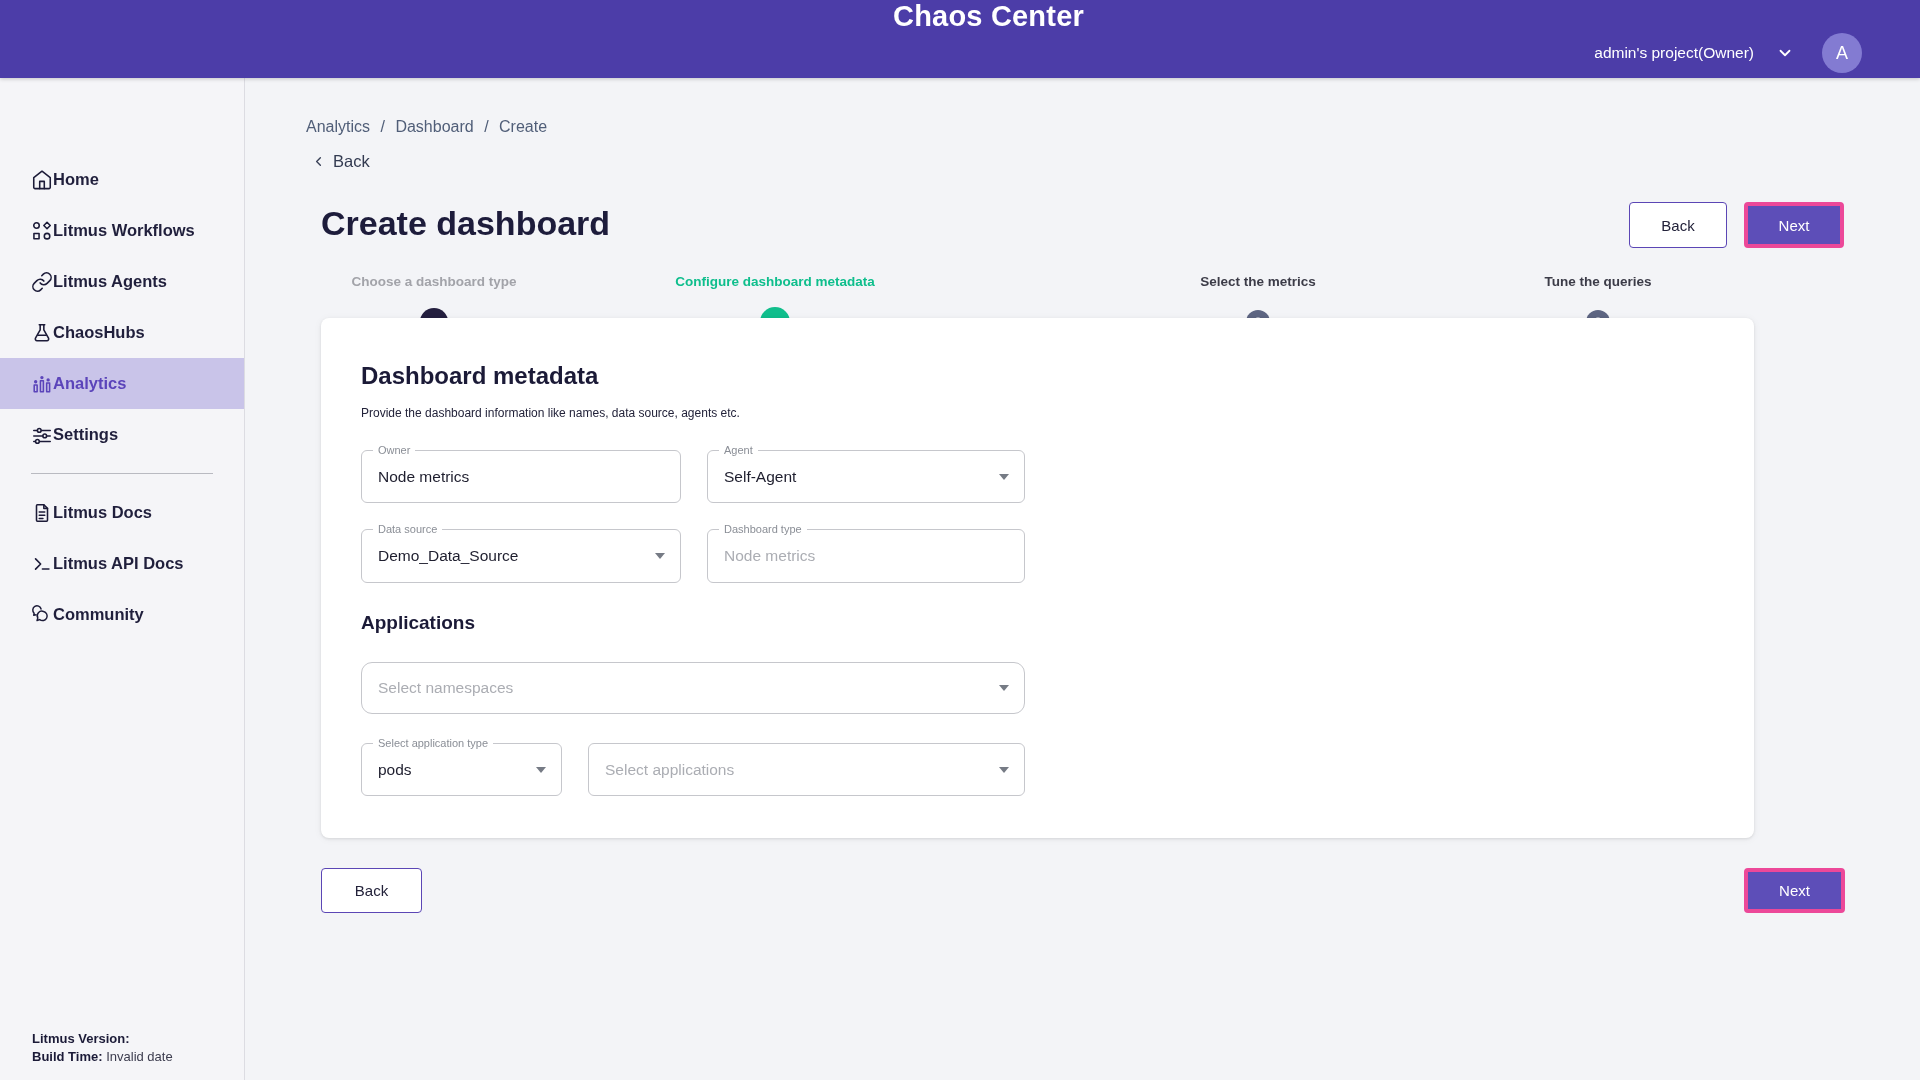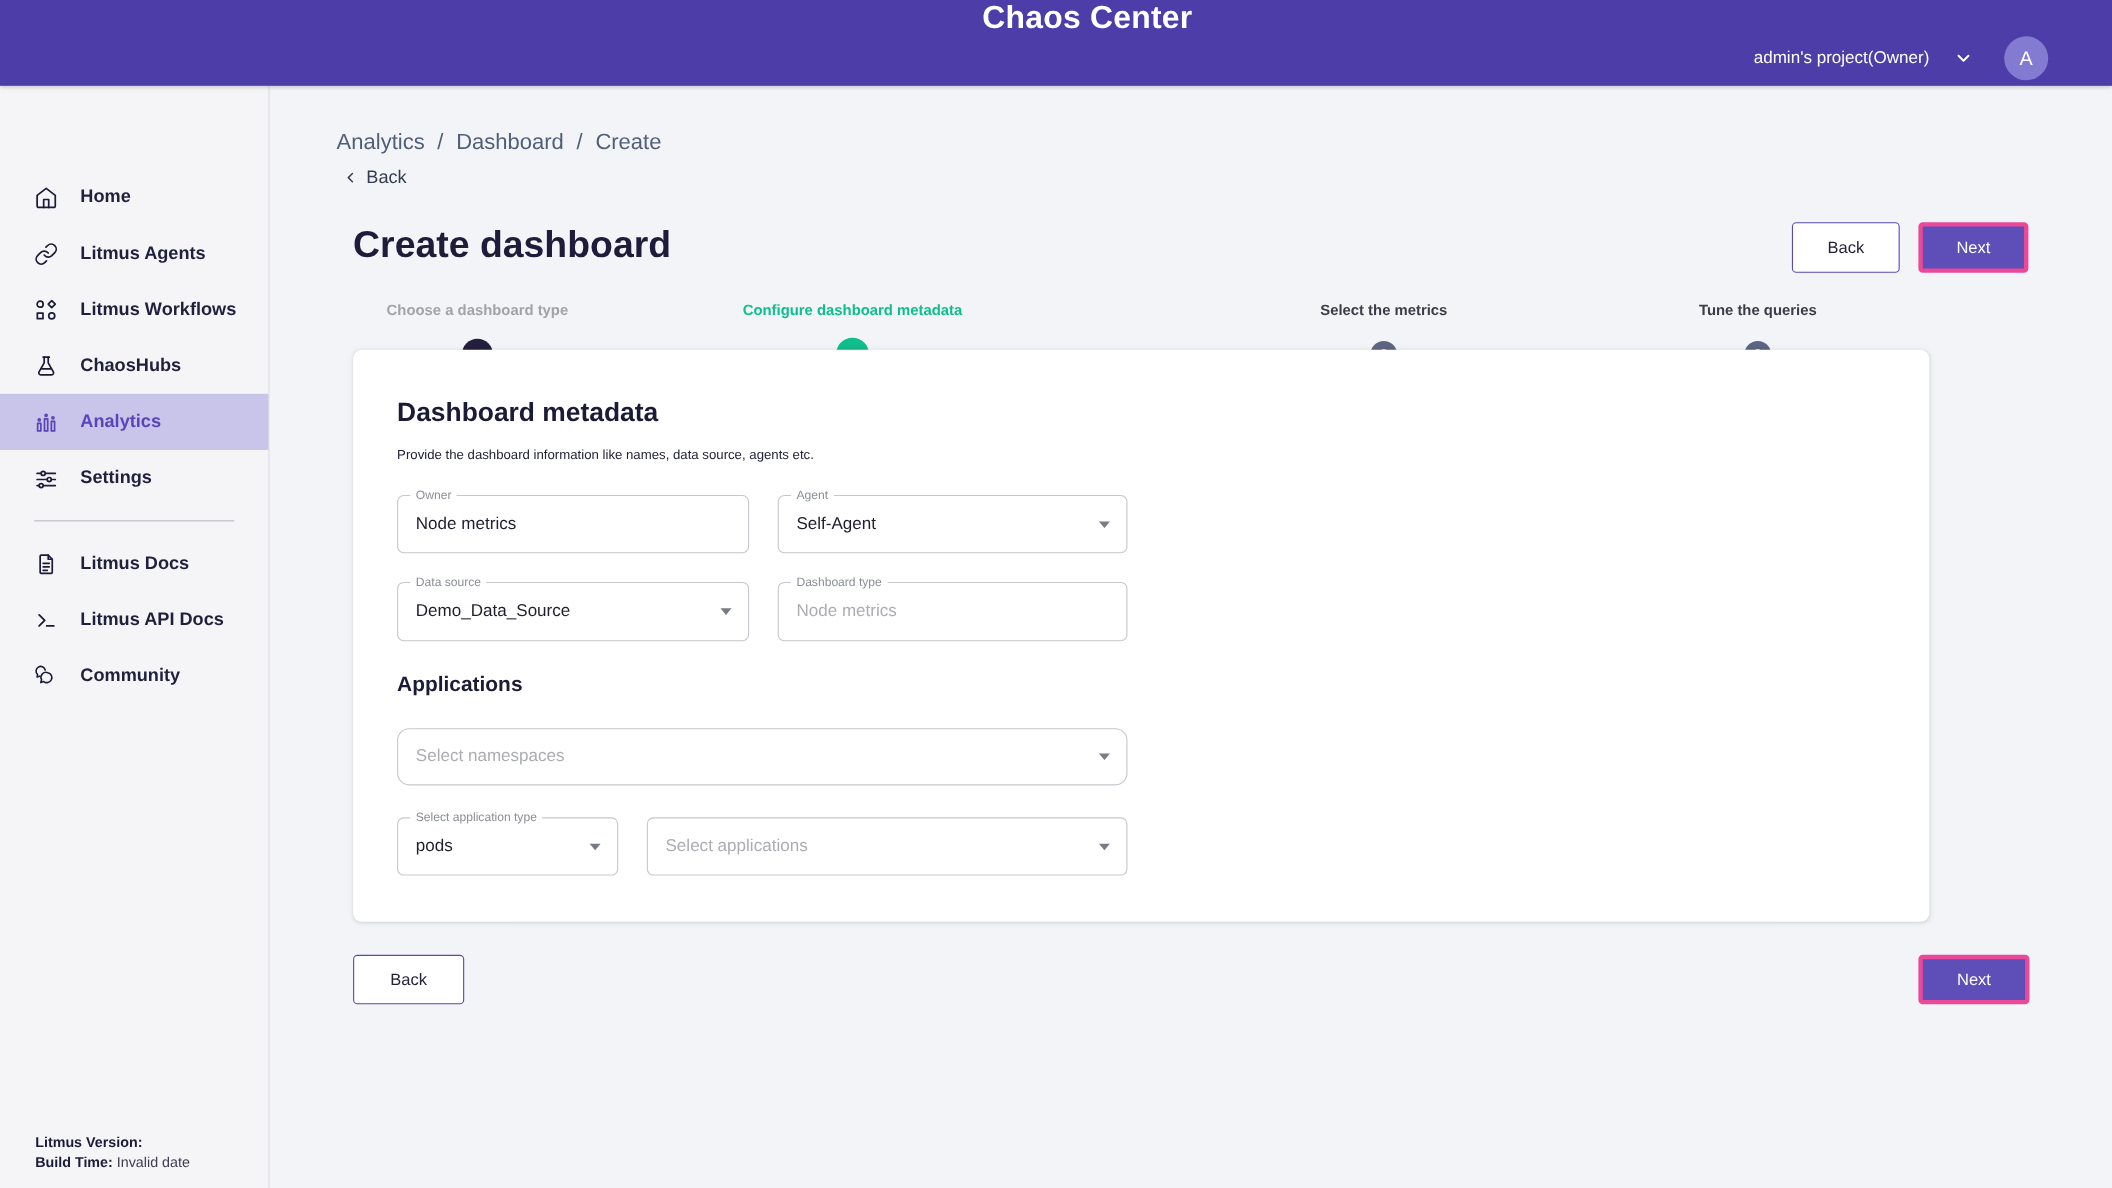--- a/index.html
+++ b/index.html
@@ -17,33 +17,33 @@
   .avatar { width:40px; height:40px; border-radius:50%; background:#837bd2; color:#fff;
     font-size:18px; display:flex; align-items:center; justify-content:center; margin-left:28px; }
 
   
   .sidebar { position:absolute; left:0; top:78px; width:245px; height:1002px;
     background:#f5f5f8; border-right:1px solid #dcdce2; z-index:20; }
   .nav { position:absolute; top:76px; left:0; width:100%; }
   .nav-item { height:51px; display:flex; align-items:center; cursor:pointer; }
   .nav-icon { width:22px; height:22px; margin-left:31px; display:flex; align-items:center; justify-content:center; }
   .nav-icon svg { stroke:#1c1b38; }
-  .nav-label { margin-left:20px; font-size:16.5px; font-weight:600; color:#201f3c; }
+  .nav-label { font-size:16.5px; font-weight:600; color:#201f3c; }
   .nav-item.active { background:#c9c4e9; }
   .nav-item.active .nav-label { color:#5b44ba; }
   .nav-item.active .nav-icon svg { stroke:#5b44ba; }
   .nav-divider { height:1px; background:#b9bac1; margin:13px 31px 13px 31px; }
   .side-footer { position:absolute; left:32px; bottom:14px; font-size:13px; color:#1b1a37; line-height:18px; }
   .side-footer b { font-weight:bold; }
   .side-footer .soft { font-weight:normal; color:#3c3c4e; }
 
   
   .main { position:absolute; left:245px; top:78px; width:1675px; height:1002px; }
 
-  .breadcrumb { position:absolute; left:61px; top:40px; font-size:20px; color:#505e78; }
+  .breadcrumb { position:absolute; left:61px; top:40px; font-size:16px; color:#505e78; }
   .breadcrumb span { margin-right:6px; }
   .crumb { cursor:pointer; }
   .back-link { position:absolute; left:66px; top:74px; display:flex; align-items:center;
     font-size:16.5px; color:#333b51; cursor:pointer; }
   .back-link svg { margin-right:7px; }
 
   .page-title { position:absolute; left:76px; top:126px; font-size:34px; font-weight:600; color:#1d1c3b; }
 
   .btn { border-radius:4px; font-size:15px; display:flex; align-items:center; justify-content:center;
     cursor:pointer; font-family:"Liberation Sans", sans-serif; }
@@ -119,37 +119,37 @@
       <span class="nav-icon">
         <svg width="22" height="22" viewBox="0 0 24 24" fill="none" stroke-width="1.7" stroke-linecap="round" stroke-linejoin="round">
             <path d="M3 9.4l9-7 9 7V20a1.4 1.4 0 0 1-1.4 1.4H4.4A1.4 1.4 0 0 1 3 20z"></path>
             <polyline points="9.5 21.4 9.5 13.5 14.5 13.5 14.5 21.4"></polyline>
           </svg>
       </span>
       <span class="nav-label">Home</span>
     </div>
     <div class="nav-item">
       <span class="nav-icon">
-        <svg width="22" height="22" viewBox="0 0 24 24" fill="none" stroke-width="1.7" stroke-linecap="round" stroke-linejoin="round">
-            <path d="M10 13a5 5 0 0 0 7.54.54l3-3a5 5 0 0 0-7.07-7.07l-1.72 1.71"></path>
-            <path d="M14 11a5 5 0 0 0-7.54-.54l-3 3a5 5 0 0 0 7.07 7.07l1.71-1.71"></path>
-          </svg>
-      </span>
-      <span class="nav-label">Litmus Agents</span>
-    </div>
-    <div class="nav-item">
-      <span class="nav-icon">
         <svg width="22" height="22" viewBox="0 0 24 24" fill="none" stroke-width="1.7" stroke-linejoin="round">
             <circle cx="6" cy="6" r="3"></circle>
             <path d="M17.5 2.5L21 6l-3.5 3.5L14 6z"></path>
             <rect x="3.2" y="14.8" width="5.6" height="5.6"></rect>
             <circle cx="17.5" cy="17.6" r="3"></circle>
           </svg>
       </span>
       <span class="nav-label">Litmus Workflows</span>
+    </div>
+    <div class="nav-item">
+      <span class="nav-icon">
+        <svg width="22" height="22" viewBox="0 0 24 24" fill="none" stroke-width="1.7" stroke-linecap="round" stroke-linejoin="round">
+            <path d="M10 13a5 5 0 0 0 7.54.54l3-3a5 5 0 0 0-7.07-7.07l-1.72 1.71"></path>
+            <path d="M14 11a5 5 0 0 0-7.54-.54l-3 3a5 5 0 0 0 7.07 7.07l1.71-1.71"></path>
+          </svg>
+      </span>
+      <span class="nav-label">Litmus Agents</span>
     </div>
     <div class="nav-item">
       <span class="nav-icon">
         <svg width="22" height="22" viewBox="0 0 24 24" fill="none" stroke-width="1.7" stroke-linecap="round" stroke-linejoin="round">
             <path d="M9 3h6"></path>
             <path d="M10 3v5.6L4.9 17.6A1.9 1.9 0 0 0 6.6 20.4h10.8a1.9 1.9 0 0 0 1.7-2.8L14 8.6V3"></path>
             <path d="M7.5 14.5h9"></path>
           </svg>
       </span>
       <span class="nav-label">ChaosHubs</span>

